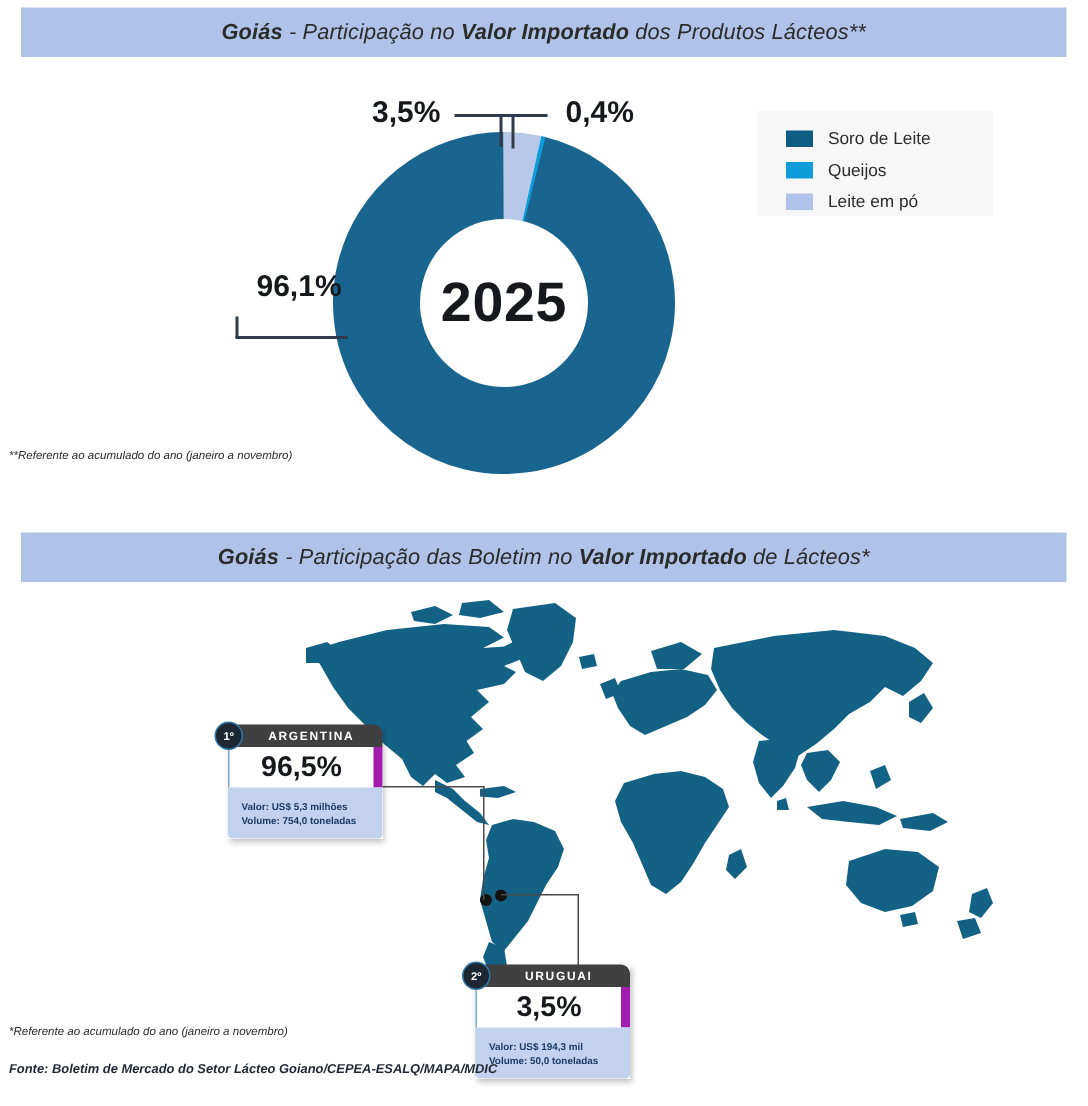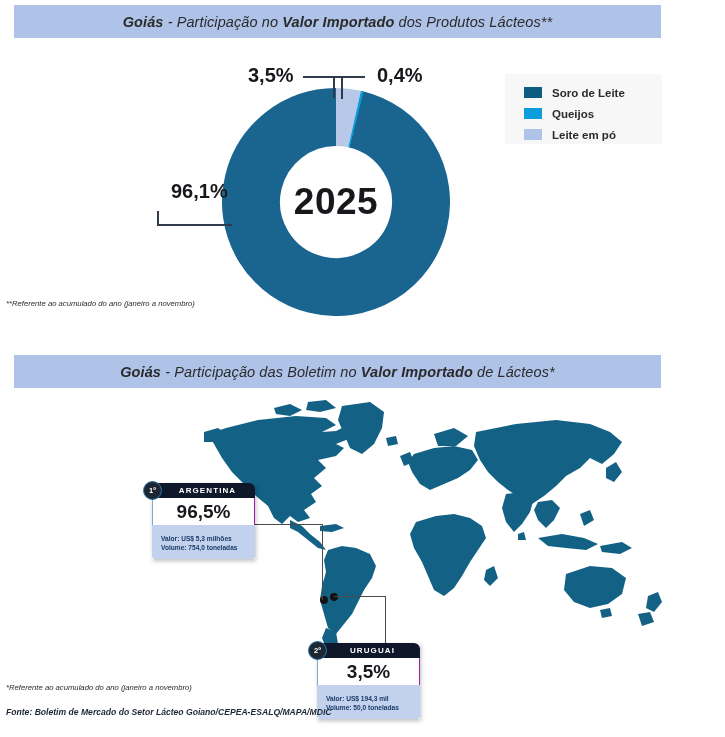--- a/index.html
+++ b/index.html
@@ -13,21 +13,21 @@
     font-family: "Liberation Sans", sans-serif;
     color: #1d2733;
     position: relative;
     overflow: hidden;
   }
 
   
   .band {
     position: absolute;
     left: 14px;
-    width: 647px;
+    width: 697px;
     background: #afc3e8;
     display: flex;
     align-items: center;
     justify-content: center;
   }
   .band-title {
     font-size: 14.5px;
     font-style: italic;
     color: #2b2b2b;
     letter-spacing: 0.1px;
@@ -89,21 +89,21 @@
     margin-bottom: 4px;
     padding-left: 19px;
   }
   .legend-swatch {
     width: 18px; height: 11px;
     margin-right: 10px;
     flex: none;
   }
   .legend-label {
     font-size: 11.5px;
-    font-weight: bold;
+    font-weight: normal;
     color: #2b2b2b;
     white-space: nowrap;
   }
 
   
   .footnote {
     position: absolute;
     font-size: 7.7px;
     font-style: italic;
     font-weight: normal;
@@ -146,21 +146,21 @@
 
   .connector { position: absolute; background: #4a4a4a; }
 
   
   .callout {
     position: absolute;
     width: 103px;
     box-shadow: 1px 2px 4px rgba(0,0,0,0.25);
   }
   .callout-head {
-    background: #0f172a;
+    background: #404040;
     height: 15px;
     border-radius: 6px 6px 0 0;
     display: flex;
     align-items: center;
     justify-content: center;
     position: relative;
   }
   .rank-badge {
     position: absolute;
     left: -9px; top: -2px;
@@ -177,21 +177,21 @@
   .country-name {
     color: #ffffff;
     font-size: 8px;
     font-weight: bold;
     letter-spacing: 1.1px;
     padding-left: 8px;
   }
   .callout-pct {
     background: #ffffff;
     border-left: 1px solid #7fa8cc;
-    border-right: 1px solid #a21caf;
+    border-right: 6px solid #a21caf;
     height: 27px;
     display: flex; align-items: center; justify-content: center;
     font-size: 19px;
     font-weight: bold;
     color: #17181c;
   }
   .callout-body {
     background: #c2d2ee;
     padding: 9px 0 7px 9px;
     font-size: 6.6px;

